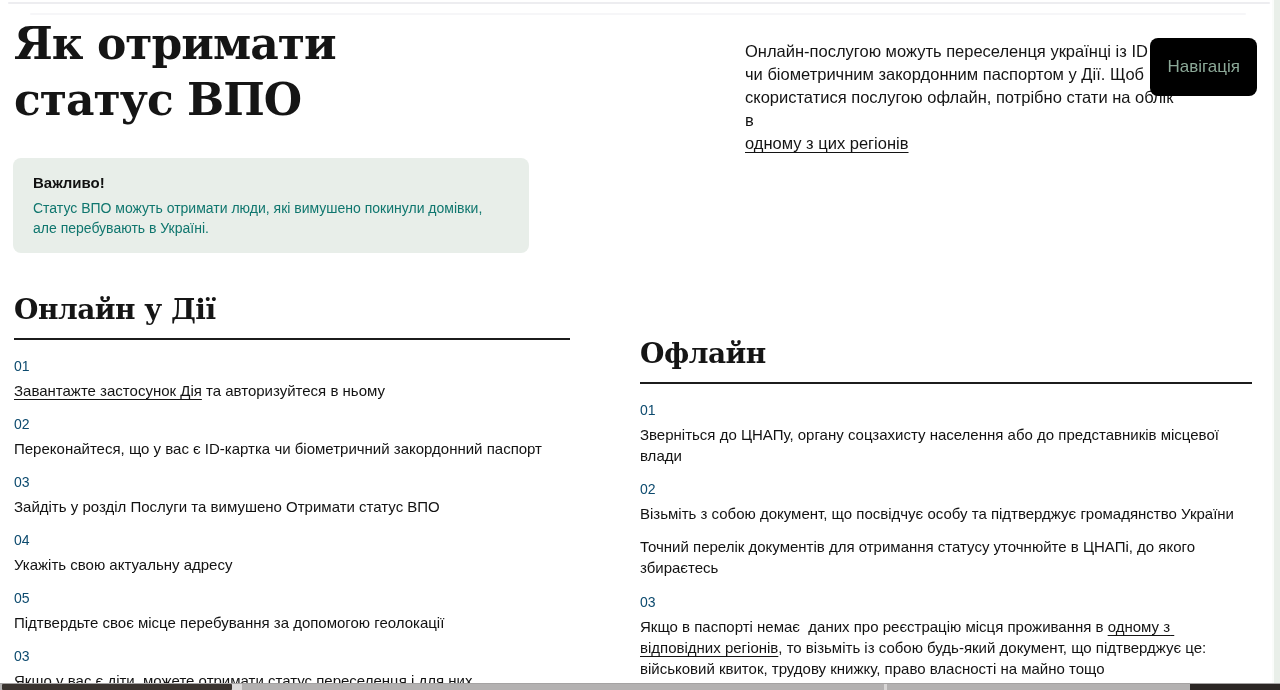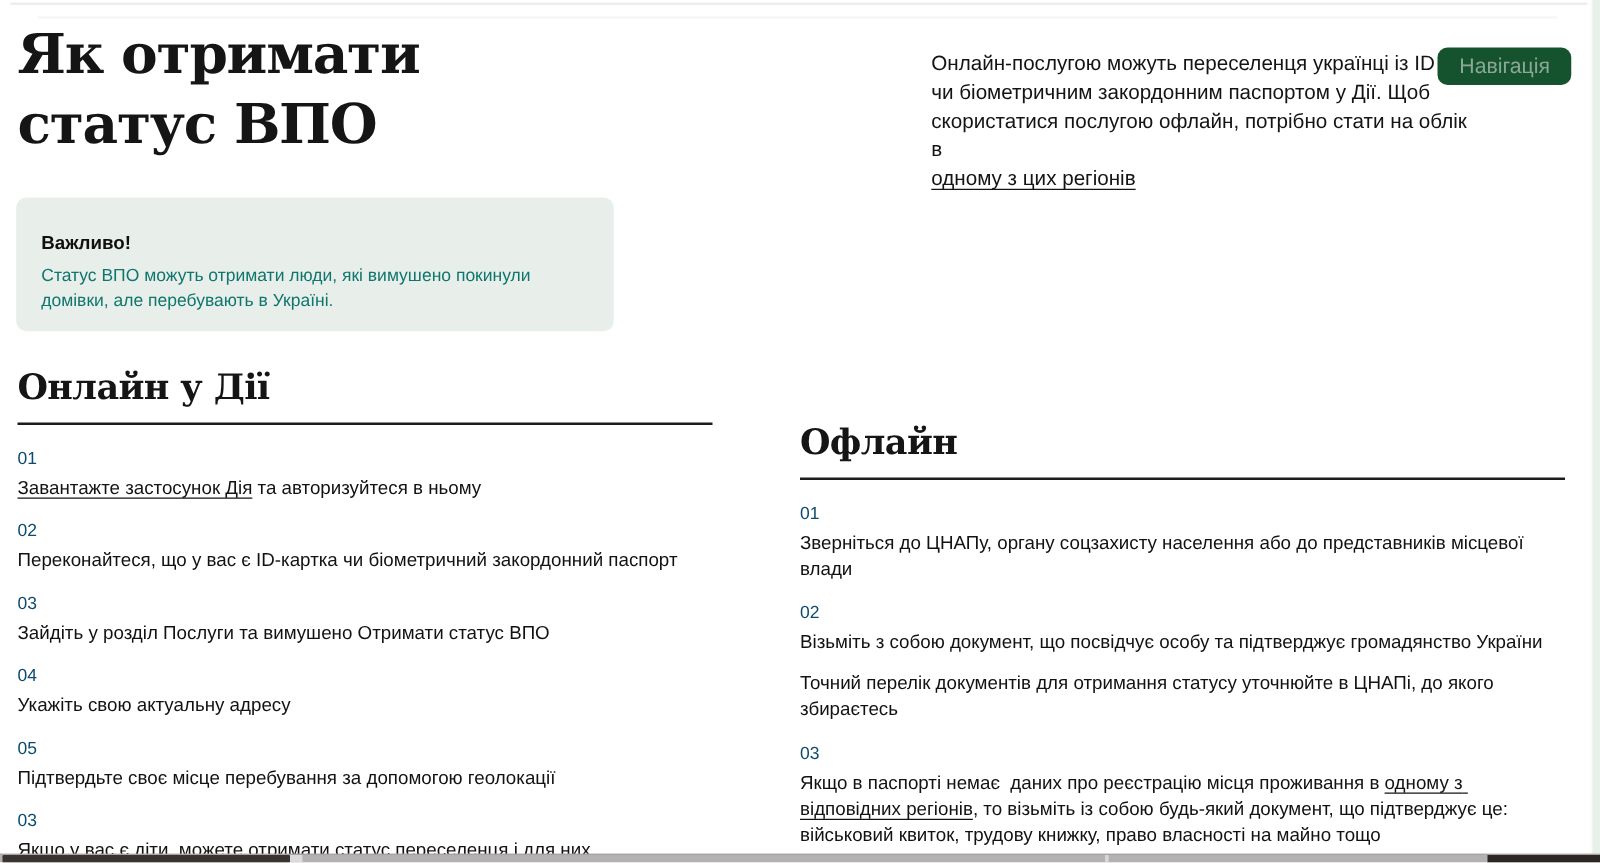--- a/index.html
+++ b/index.html
@@ -32,30 +32,30 @@
     position:absolute; left:745px; top:40px; width:436px;
     font-size:16.5px; line-height:23px; color:#141414;
   }
   .intro .ln { display:block; }
   .intro a, .link-inline {
     color:#141414; text-decoration:underline; text-underline-offset:3px; cursor:pointer;
   }
 
   .nav-btn {
     position:absolute; top:38px; right:23px;
-    background:#14532d; color:#8ba897;
+    background:#000000; color:#8ba897;
     border:none; border-radius:8px;
     font-family:"Liberation Sans", sans-serif;
-    font-size:17px; padding:4px 17px; line-height:22px;
+    font-size:17px; padding:18px 17px; line-height:22px;
     cursor:pointer;
   }
 
   .note-box {
-    position:absolute; left:13px; top:158px; width:478px; min-height:86px;
-    background:#e8eee9; border-radius:8px; padding:28px 20px 15px;
+    position:absolute; left:13px; top:158px; width:516px; min-height:86px;
+    background:#e8eee9; border-radius:8px; padding:16px 20px 15px;
   }
   .note-title { font-size:15px; font-weight:bold; margin-bottom:7px; color:#111; }
   .note-body  { font-size:14px; line-height:20px; color:#0f766e; }
 
   .col { position:absolute; top:292px; }
   .col-left  { left:14px;  width:556px; }
   .col-right { left:640px; width:612px;margin-top:44px; }
 
   .col h2 {
     font-family:"DejaVu Serif", serif;

